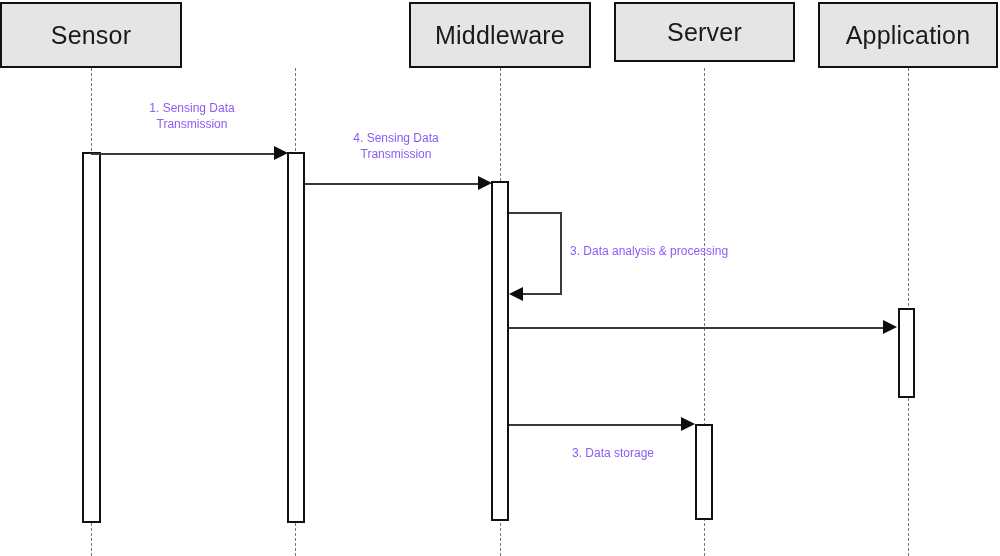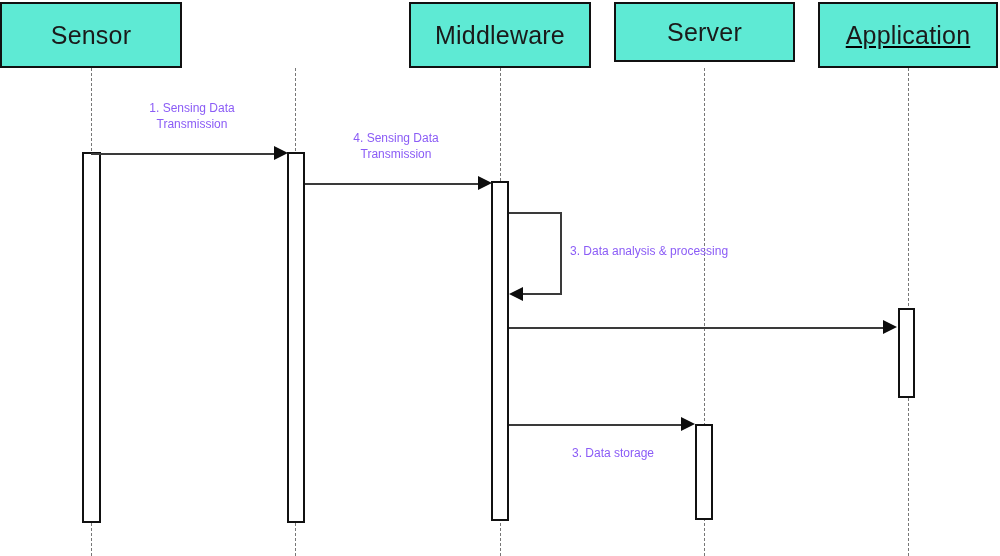--- a/index.html
+++ b/index.html
@@ -13,21 +13,21 @@
   #canvas {
     position: relative;
     width: 1000px;
     height: 556px;
     background: #ffffff;
     overflow: hidden;
   }
   .lifeline-head {
     position: absolute;
     box-sizing: border-box;
-    background: #5eead4;
+    background: #e5e5e5;
     border: 2px solid #111111;
     display: flex;
     align-items: center;
     justify-content: center;
   }
   .lifeline-head .head-label {
     font-size: 25px;
     color: #1a1a1a;
     letter-spacing: 0.2px;
     line-height: 1;
@@ -97,21 +97,21 @@
 
   <div class="lifeline-head" style="left:0px; top:2px; width:182px; height:66px;">
     <span class="head-label">Sensor</span>
   </div>
   <div class="lifeline-head" style="left:409px; top:2px; width:182px; height:66px;text-align:right;">
     <span class="head-label">Middleware</span>
   </div>
   <div class="lifeline-head" style="left:614px; top:2px; width:181px; height:60px;">
     <span class="head-label">Server</span>
   </div>
-  <div class="lifeline-head" style="left:818px; top:2px; width:180px; height:66px;text-decoration:underline;">
+  <div class="lifeline-head" style="left:818px; top:2px; width:180px; height:66px;">
     <span class="head-label">Application</span>
   </div>
 
   <div class="activation" style="left:82px; top:152px; width:19px; height:371px;"></div>
   <div class="activation" style="left:287px; top:152px; width:18px; height:371px;"></div>
   <div class="activation" style="left:491px; top:181px; width:18px; height:340px;"></div>
   <div class="activation" style="left:898px; top:308px; width:17px; height:90px;"></div>
   <div class="activation" style="left:695px; top:424px; width:18px; height:96px;"></div>
 
   <div class="msg-line" style="left:91px; top:153px; width:183px;"></div>

